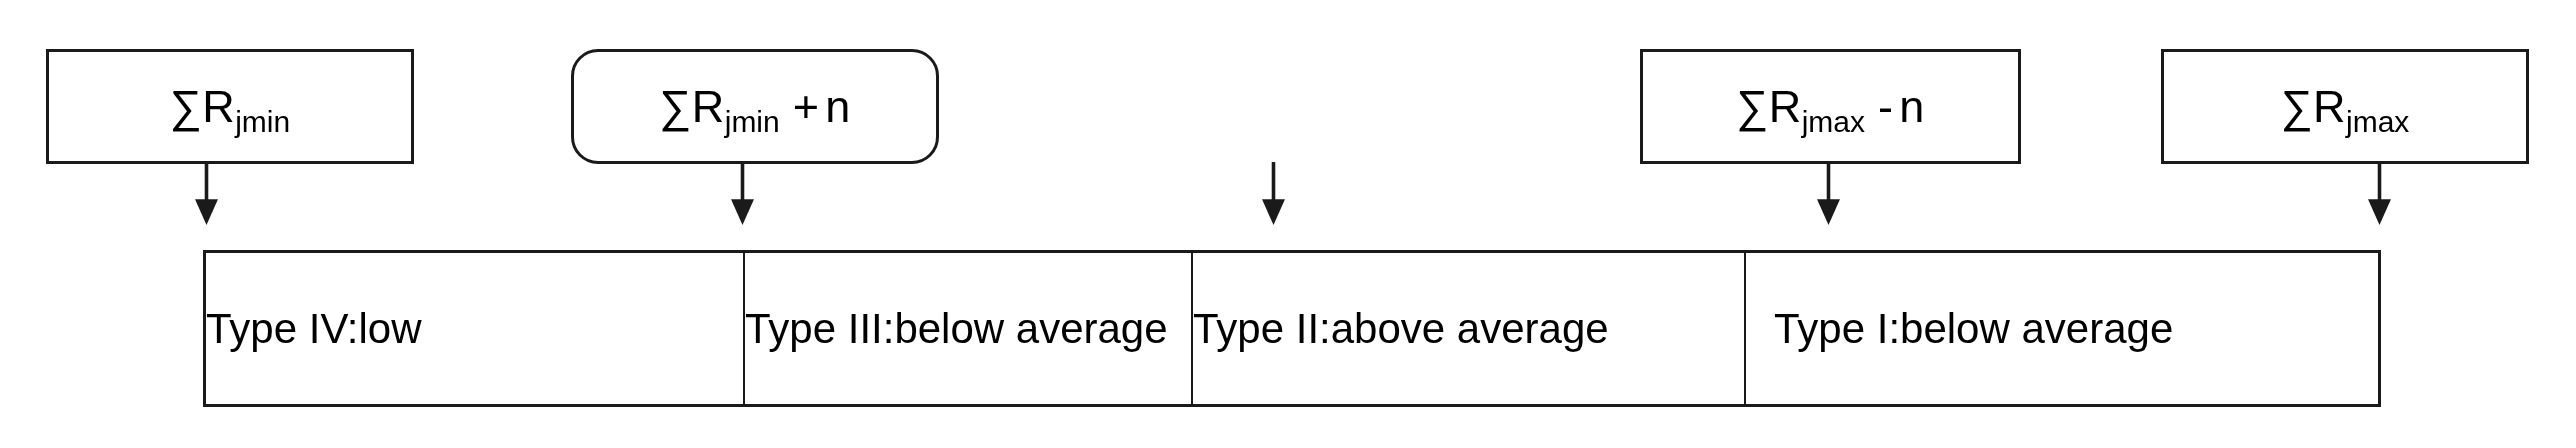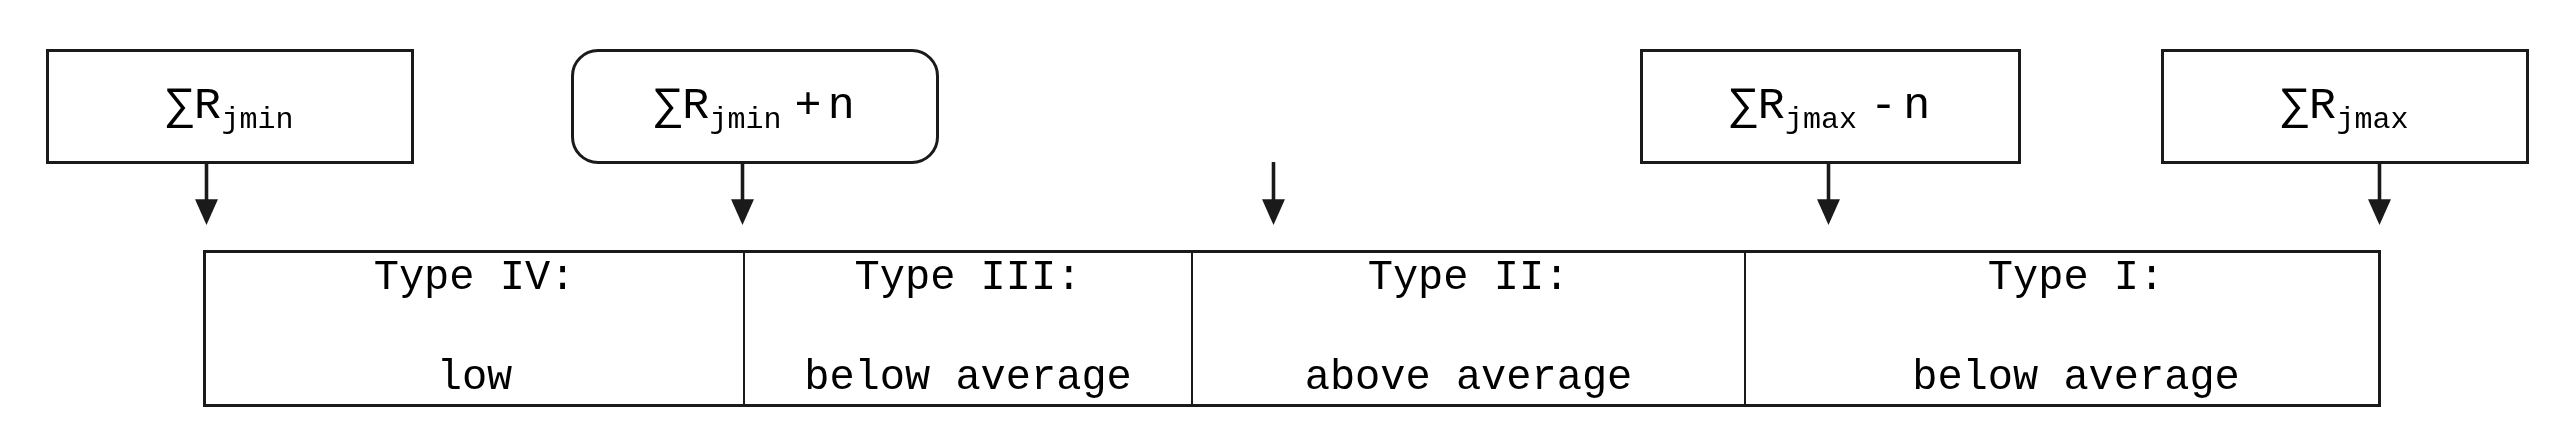--- a/index.html
+++ b/index.html
@@ -10,21 +10,20 @@
   body {
     font-family: "Liberation Sans", sans-serif;
     color: #000000;
   }
   #canvas {
     position: relative;
     width: 2576px;
     height: 449px;
     background: #ffffff;
     overflow: hidden;
-    font-family: Liberation Mono, monospace;
   }
 
   
   .thr-box {
     position: absolute;
     box-sizing: border-box;
     border: 3.6px solid #1a1a1a;
     background: #ffffff;
     display: flex;
     align-items: center;
@@ -59,23 +58,23 @@
     position: absolute;
     box-sizing: border-box;
     border: 3.6px solid #1a1a1a;
     background: #ffffff;
     display: flex;
   }
   .seg {
     box-sizing: border-box;
     border-right: 2.9px solid #1a1a1a;
     display: flex;
-    flex-direction: column;
+    flex-direction: row;
     align-items: center;
-    justify-content: space-between;
+    justify-content: flex-start;
     text-align: center;
   }
   .seg:last-child {
     border-right: none;
   }
   .seg-line {
     font-size: 42px;
     line-height: 1.22;
     white-space: nowrap;
     color: #000000;

